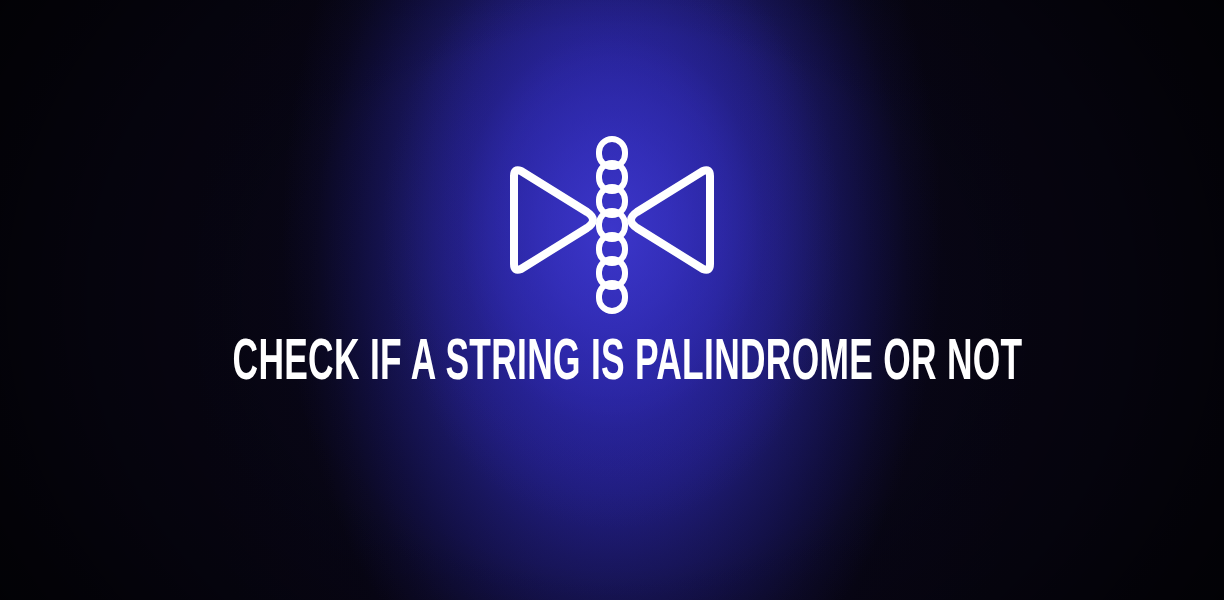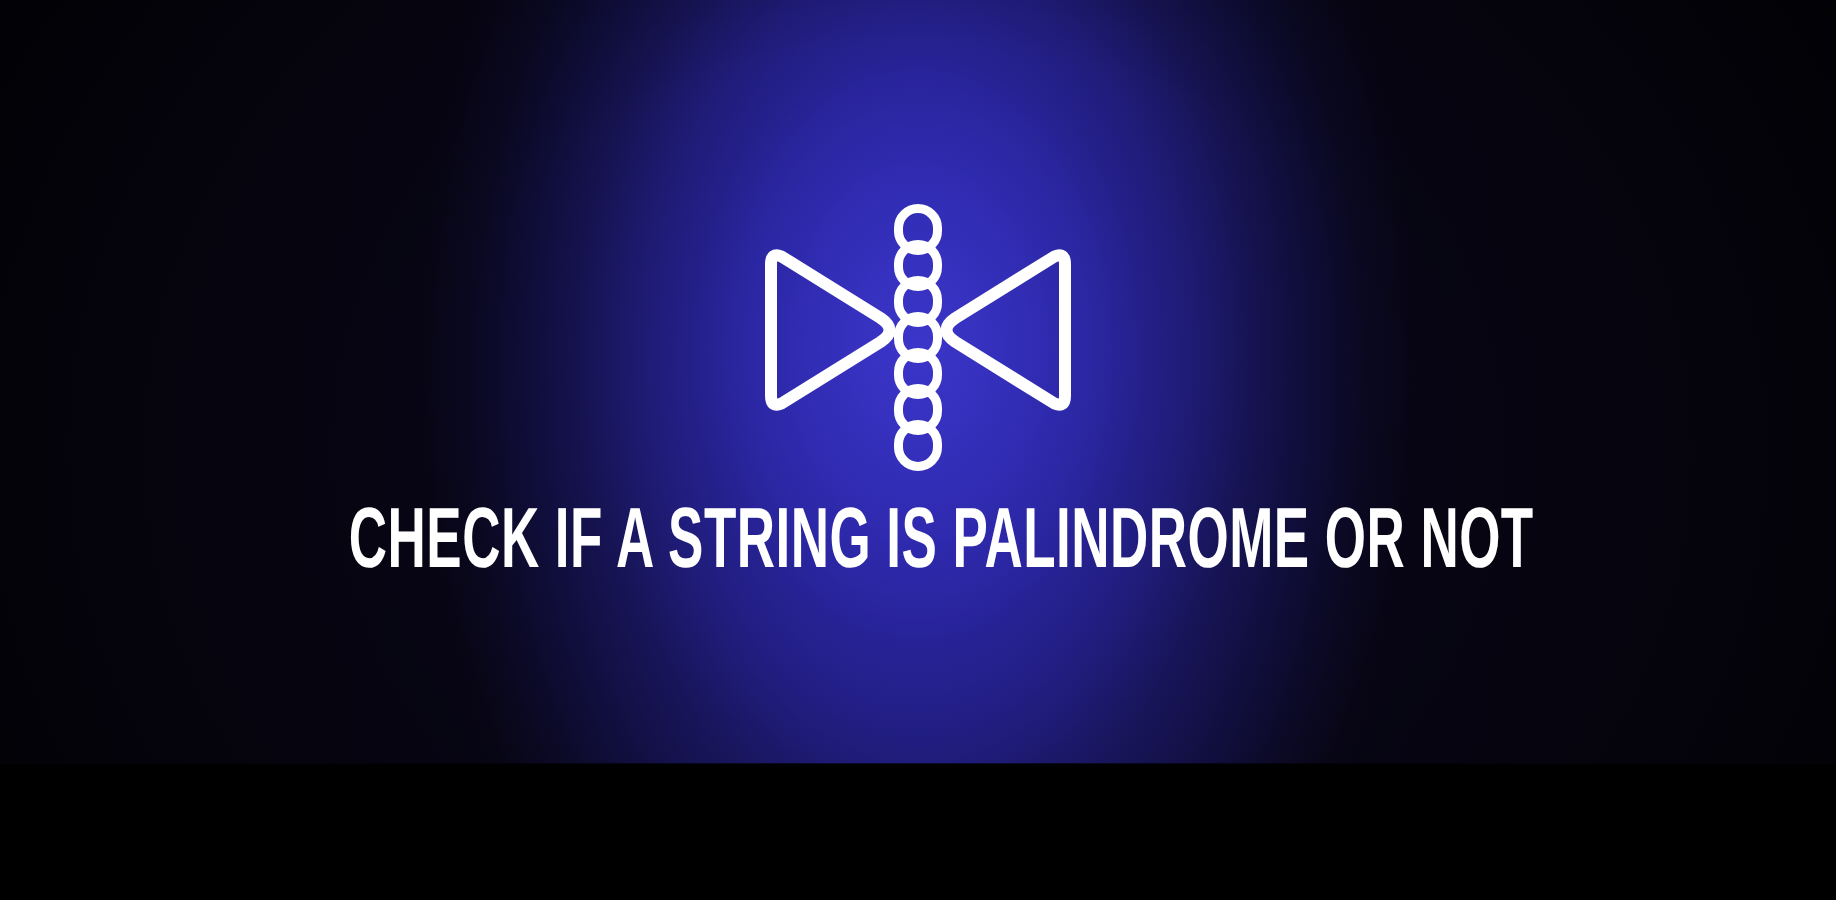--- a/index.html
+++ b/index.html
@@ -11,21 +11,21 @@
   body {
     width: 1224px;
     height: 600px;
     overflow: hidden;
     font-family: "Liberation Sans", sans-serif;
   }
 
   #banner {
     position: relative;
     width: 1224px;
-    height: 509px;
+    height: 600px;
     overflow: hidden;
     background-color: #070512;
   }
 
   
   .glow {
     position: absolute;
     pointer-events: none;
   }
 

